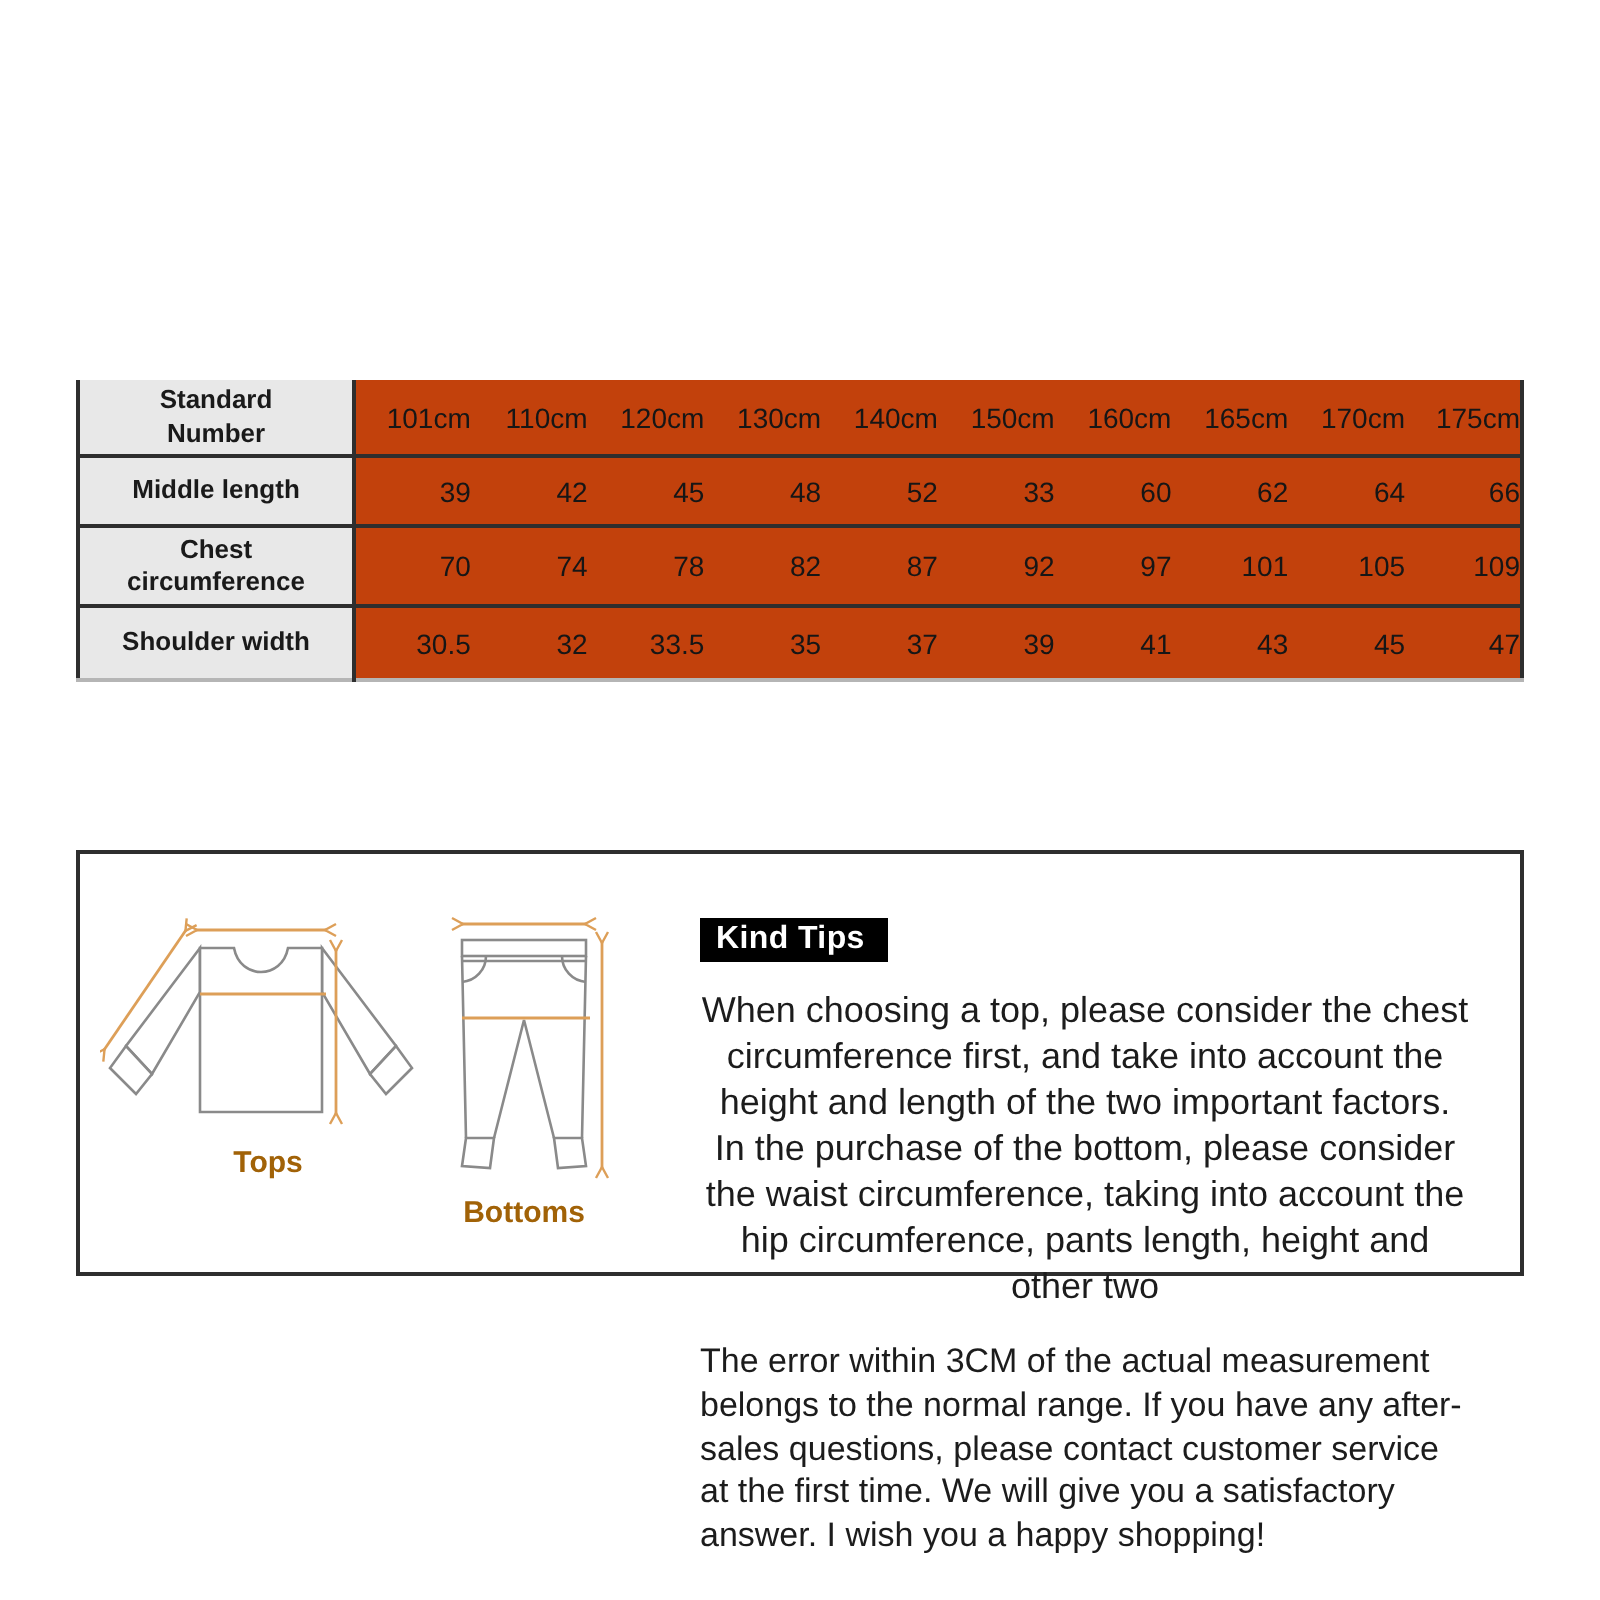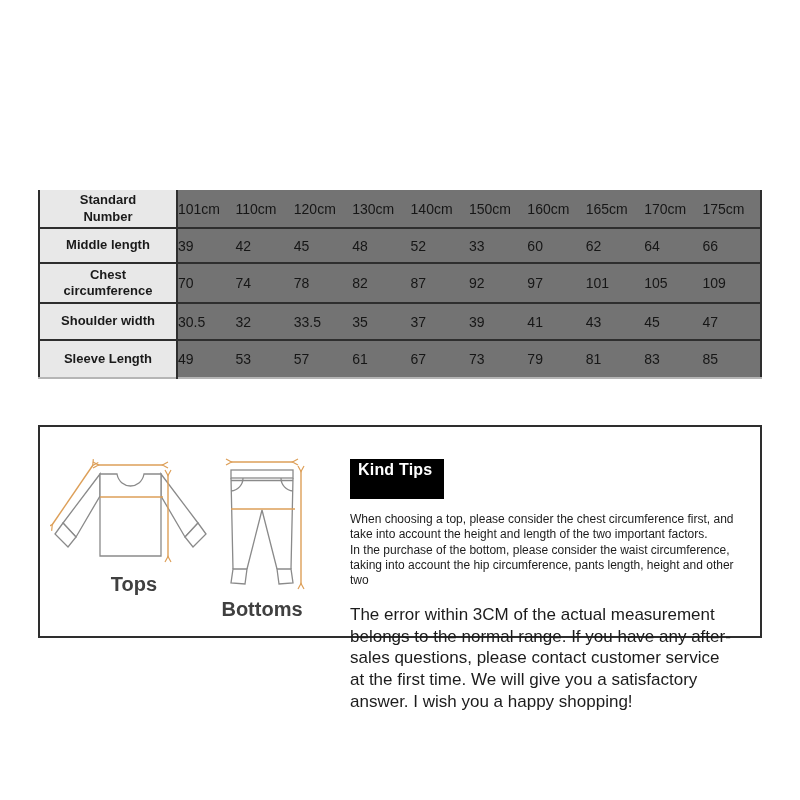--- a/index.html
+++ b/index.html
@@ -30,46 +30,46 @@
     color:var(--banner-text);font-size:19px;font-weight:bold;letter-spacing:0.2px;}
 
   
   .size-table{position:absolute;left:38px;top:190px;width:724px;border-collapse:collapse;table-layout:fixed;
     border-left:2px solid var(--table-border-dark);border-right:2px solid var(--table-border-dark);}
   .size-table tr{border-bottom:2px solid var(--table-border-dark);}
   .size-table tr:last-child{border-bottom:2px solid var(--table-border-light);}
   .size-table th{width:138px;background:var(--label-cell-bg);font-size:13px;font-weight:bold;
     color:#1a1a1a;text-align:center;vertical-align:middle;padding:0 14px;line-height:1.25;
     border-right:2px solid var(--table-border-dark);}
-  .size-table td{font-size:14px;color:#161616;text-align:left;vertical-align:middle;background:#737373;}
+  .size-table td{font-size:14px;color:#161616;text-align:right;vertical-align:middle;background:#c2410c;}
   .size-table tr:nth-child(1){height:38px;}
   .size-table tr:nth-child(2){height:35px;}
   .size-table tr:nth-child(3){height:40px;}
   .size-table tr:nth-child(4){height:37px;}
   .size-table tr:nth-child(5){height:38px;}
 
   
   .info-box{position:absolute;left:38px;top:425px;width:724px;height:213px;
     border:2px solid var(--table-border-dark);background:#ffffff;}
   .diagram{position:absolute;}
   .diagram-tops{left:10px;top:18px;}
   .diagram-bottoms{left:158px;top:24px;}
   .garment{fill:#ffffff;stroke:var(--garment-outline);stroke-width:1.3;}
   .garment-line{fill:none;stroke:var(--garment-outline);stroke-width:1.3;}
   .measure{fill:none;stroke:var(--measure-line);stroke-width:1.4;}
   .measure-stroke{stroke:var(--measure-line);}
-  .diagram-label{position:absolute;text-align:center;font-size:20px;font-weight:600;color:#404040;}
+  .diagram-label{position:absolute;text-align:center;font-size:15px;font-weight:600;color:#a16207;}
   .label-tops{left:14px;top:146px;width:160px;}
   .label-bottoms{left:142px;top:171px;width:160px;}
 
   
   .tips{position:absolute;left:310px;top:32px;width:392px;}
   .tips-badge{display:inline-block;background:var(--tips-badge-bg);color:var(--tips-badge-text);
-    font-size:16px;font-weight:bold;padding:2px 12px 20px 8px;letter-spacing:0.2px;text-align:center;}
-  .tips-body{margin-top:13px;font-size:12px;line-height:1.28;color:var(--text-dark);width:385px;}
+    font-size:16px;font-weight:bold;padding:2px 12px 2px 8px;letter-spacing:0.2px;text-align:center;}
+  .tips-body{margin-top:13px;font-size:18px;line-height:1.28;color:var(--text-dark);width:385px;text-align:center;}
   .tips-note{margin-top:15px;font-size:17px;line-height:1.28;color:var(--text-dark);width:385px;}
 </style>
 </head>
 <body>
 
 <div class="page">
 
 
   <table class="size-table">
     <tbody>
@@ -118,33 +118,20 @@
           <td>32</td>
           <td>33.5</td>
           <td>35</td>
           <td>37</td>
           <td>39</td>
           <td>41</td>
           <td>43</td>
           <td>45</td>
           <td>47</td>
         </tr>
-        <tr>
-          <th>Sleeve Length</th>
-          <td>49</td>
-          <td>53</td>
-          <td>57</td>
-          <td>61</td>
-          <td>67</td>
-          <td>73</td>
-          <td>79</td>
-          <td>81</td>
-          <td>83</td>
-          <td>85</td>
-        </tr>
       </tbody>
   </table>
 
   <div class="info-box">
 
     <svg class="diagram diagram-tops" width="160" height="140" viewBox="0 0 160 140" xmlns="http://www.w3.org/2000/svg">
       <defs>
         <marker id="ah" markerWidth="9" markerHeight="9" refX="2" refY="4" orient="auto" markerUnits="userSpaceOnUse">
           <path class="measure-stroke" d="M7,1 L1.5,4 L7,7" fill="none" stroke-width="1.2"></path>
         </marker>

